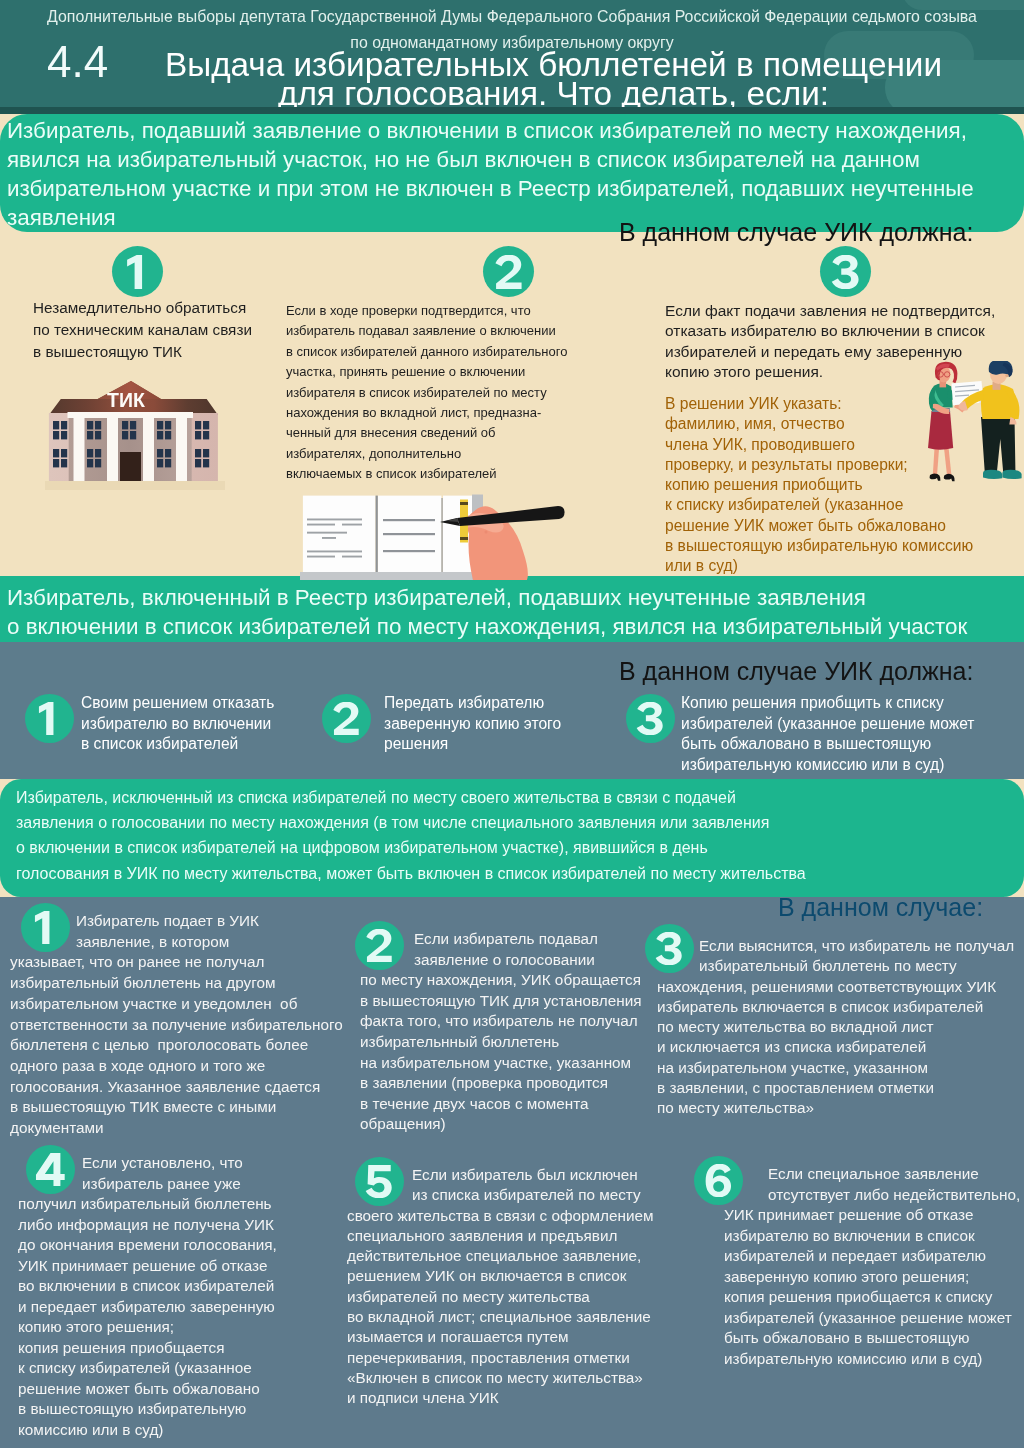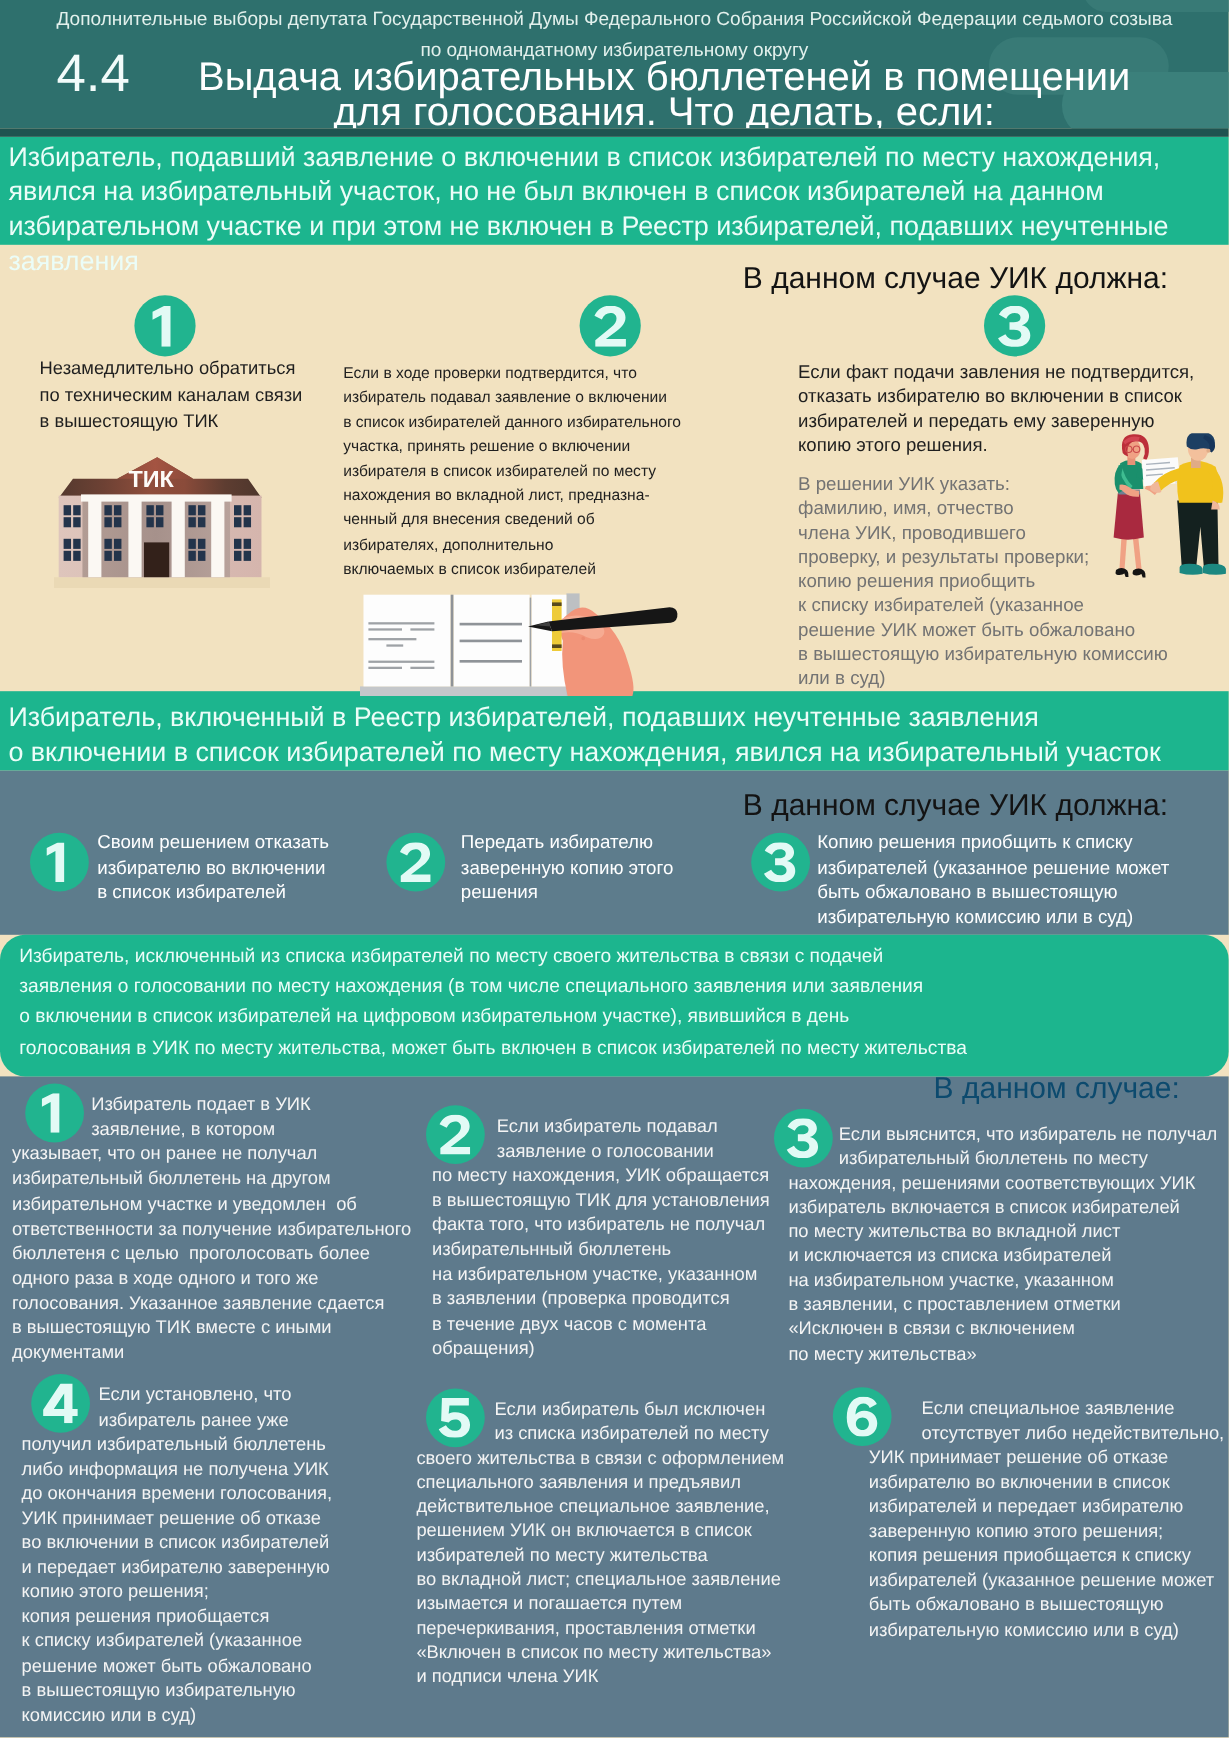--- a/index.html
+++ b/index.html
@@ -32,27 +32,27 @@
   .circ { position:absolute; border-radius:50%; background:#21b48f; color:#e2faf5;
           z-index:3; display:flex; align-items:center; justify-content:center; }
   .circ .dg  { display:block; }
   .cbig { width:51px; height:51px; }
   .csm  { width:49px; height:49px; }
 
   .blk { position:absolute; z-index:4; }
   .blk .line { white-space:pre; }
 
   
-  .band1 { top:114px; height:90px; padding:2px 0 0 7px; font-size:22.4px; line-height:29px; }
+  .band1 { top:114px; height:118px; padding:2px 0 0 7px; font-size:22.4px; line-height:29px;border-radius:27px; }
   .zone1 { top:232px; height:344px; }
   .ch1   { left:619px; top:218px; font-size:25px; color:#131313; font-weight:normal; line-height:28px;}
   .s1c1  { left:33px; top:297px; font-size:15.3px; line-height:21.8px; color:#1f1f1f; }
   .s1c2  { left:286px; top:301px; font-size:13px; line-height:20.4px; color:#1f1f1f; }
   .s1c3  { left:665px; top:301px; font-size:15.5px; line-height:20.4px; color:#1f1f1f; }
-  .s1c3b { left:665px; top:394px; font-size:15.6px; line-height:20.3px; color:#737373; }
+  .s1c3b { left:665px; top:394px; font-size:15.6px; line-height:20.3px; color:#a16207; }
 
   
   .band2 { top:576px; height:66px; padding:8px 0 0 7px; font-size:22.4px; line-height:28.6px; }
   .zone2 { top:642px; height:137px; }
   .ch2   { left:619px; top:657px; font-size:25px; color:#131313; font-weight:normal; line-height:28px;}
   .s2c1  { left:81px; top:693px; font-size:15.6px; line-height:20.5px; color:#ffffff; }
   .s2c2  { left:384px; top:693px; font-size:15.6px; line-height:20.5px; color:#ffffff; }
   .s2c3  { left:681px; top:693px; font-size:15.6px; line-height:20.5px; color:#ffffff; }
 
   
@@ -441,21 +441,20 @@
     </div>
 <div class="blk s3c3">
       <div class="line" style="padding-left:42px">Если выяснится, что избиратель не получал</div>
       <div class="line" style="padding-left:42px">избирательный бюллетень по месту</div>
       <div class="line">нахождения, решениями соответствующих УИК</div>
       <div class="line">избиратель включается в список избирателей</div>
       <div class="line">по месту жительства во вкладной лист</div>
       <div class="line">и исключается из списка избирателей</div>
       <div class="line">на избирательном участке, указанном</div>
       <div class="line">в заявлении, с проставлением отметки</div>
-      <div class="line">«Исключен в связи с включением</div>
       <div class="line">по месту жительства»</div>
     </div>
 <div class="circ csm" style="left:26px;top:1145px;">
       <svg class="dg" viewBox="0 0 100 100" width="33.0" height="33.0" xmlns="http://www.w3.org/2000/svg" preserveAspectRatio="xMidYMid meet">
         <path d="M58 0 L80 0 L80 64 L93 64 L93 82 L80 82 L80 100 L59 100 L59 82 L6 82 L6 66 L50 0 Z M59 64 L59 25 L33 64 Z" fill="currentColor"></path>
       </svg>
     </div>
 <div class="blk s3c4">
       <div class="line" style="padding-left:64px">Если установлено, что</div>
       <div class="line" style="padding-left:64px">избиратель ранее уже</div>

